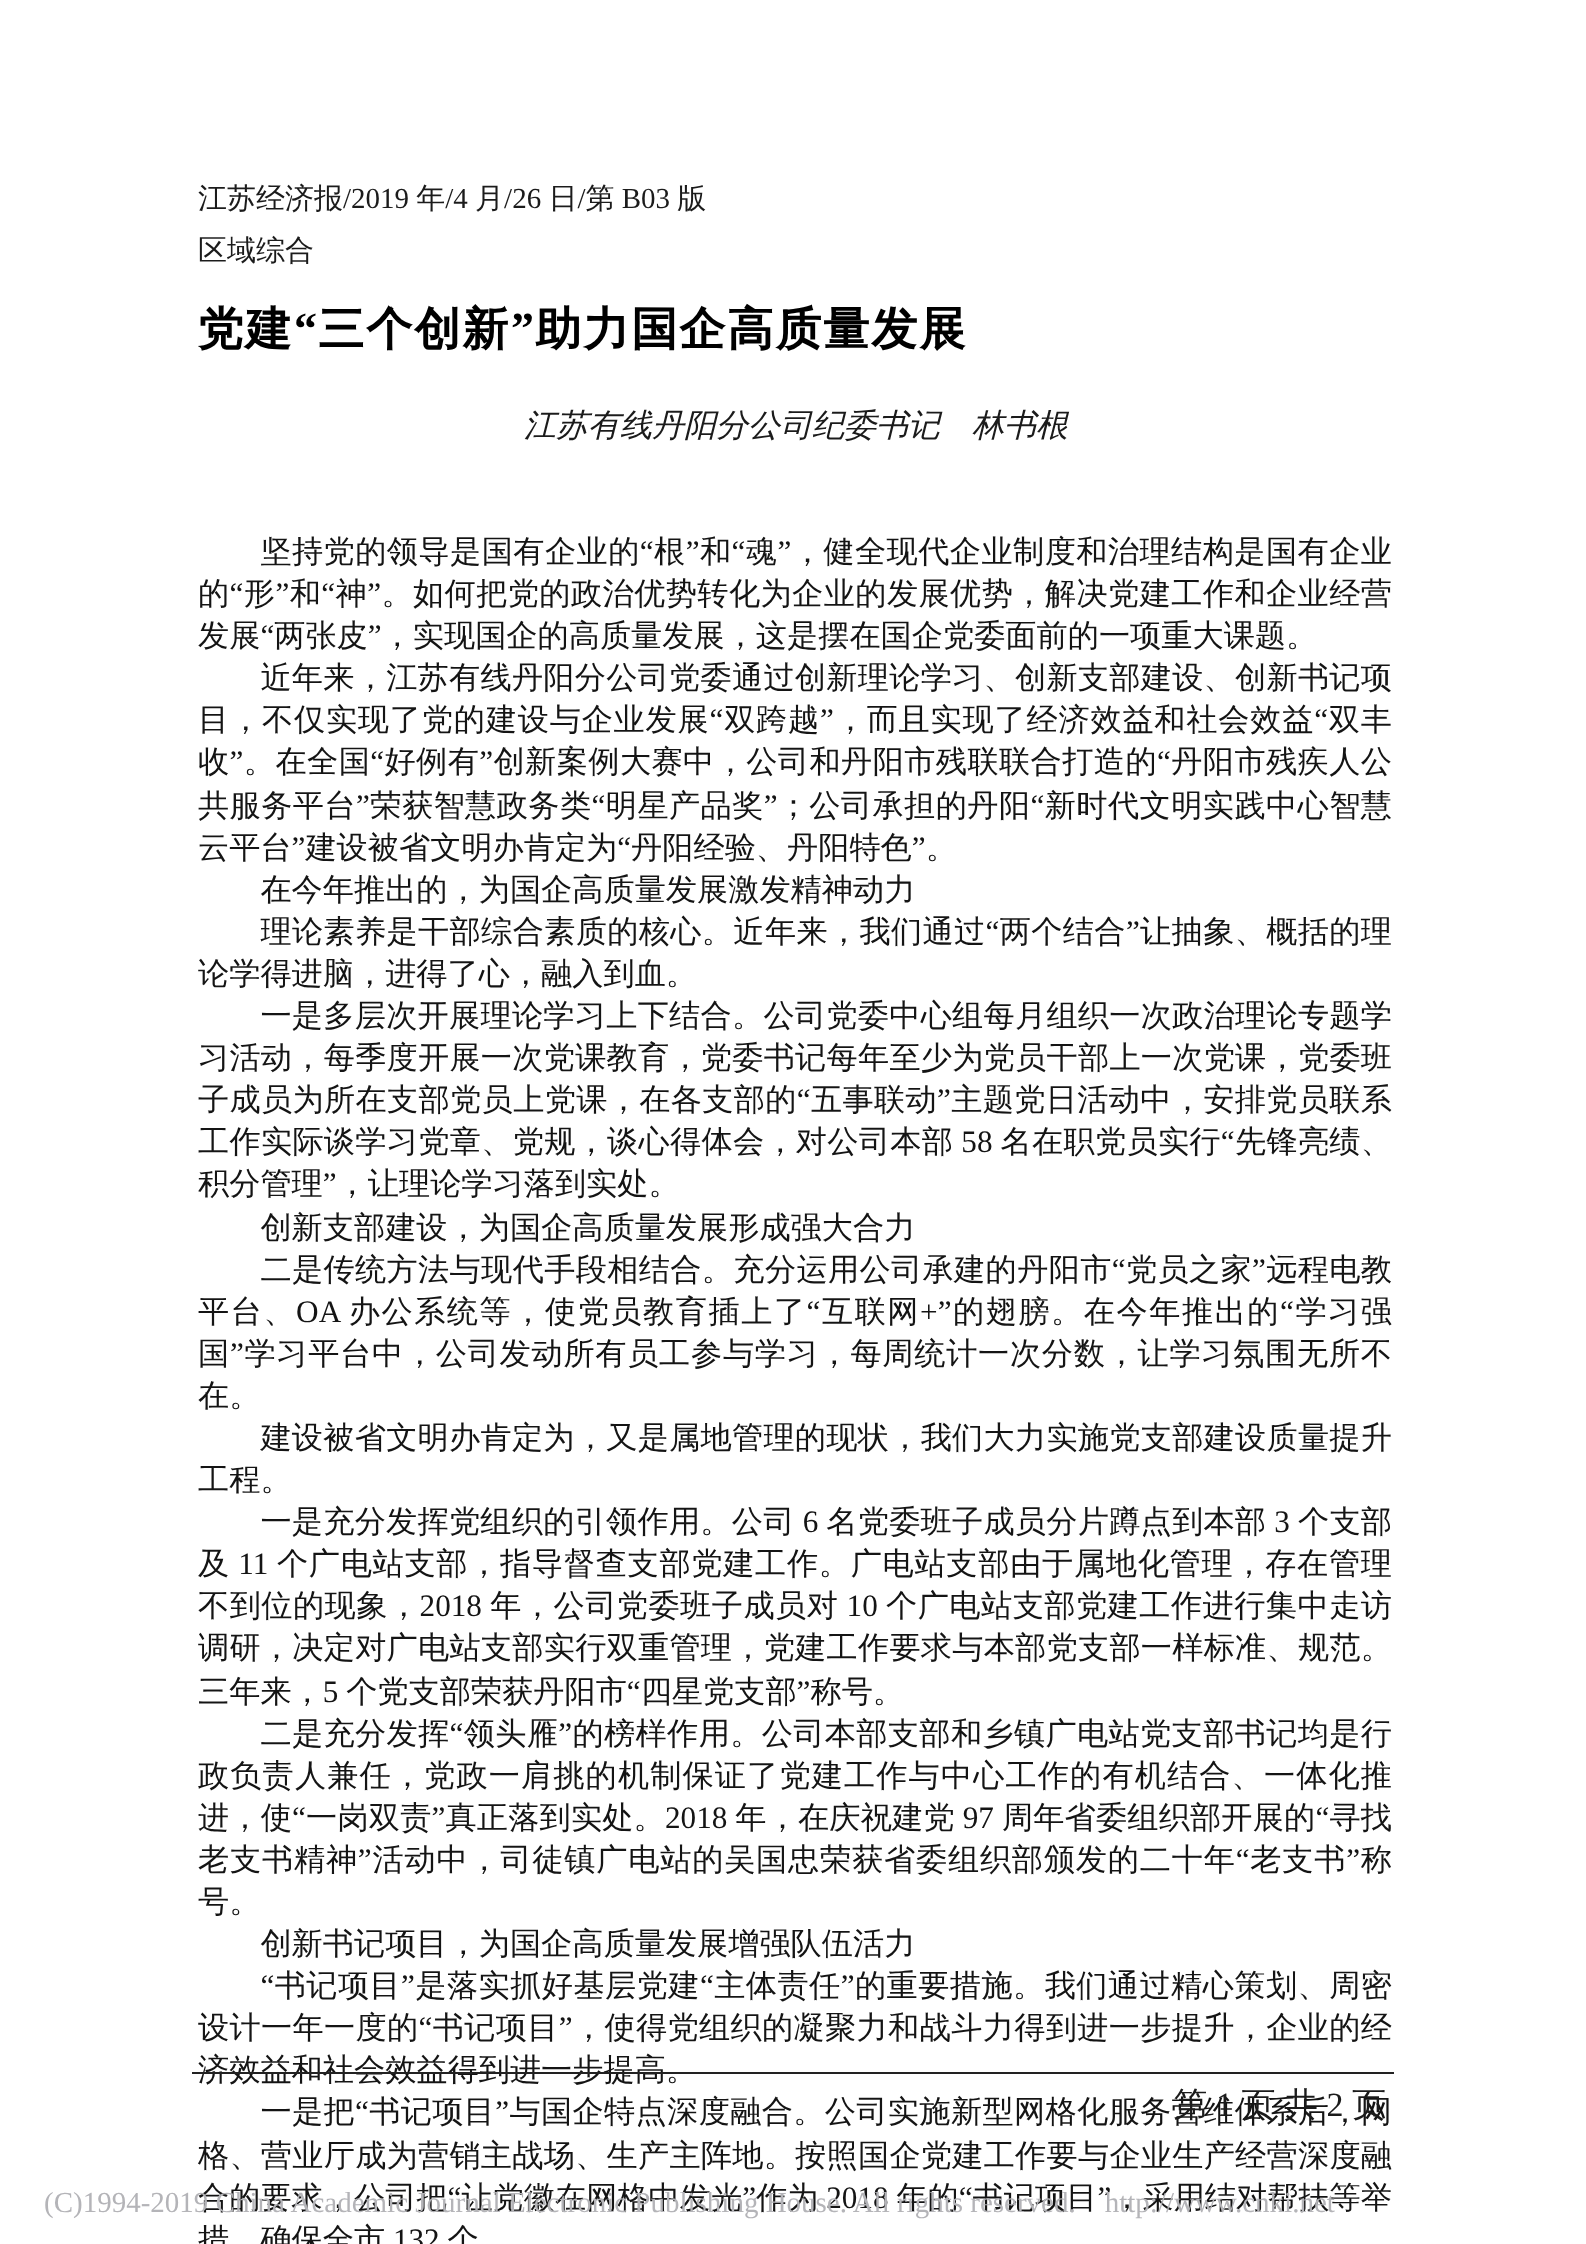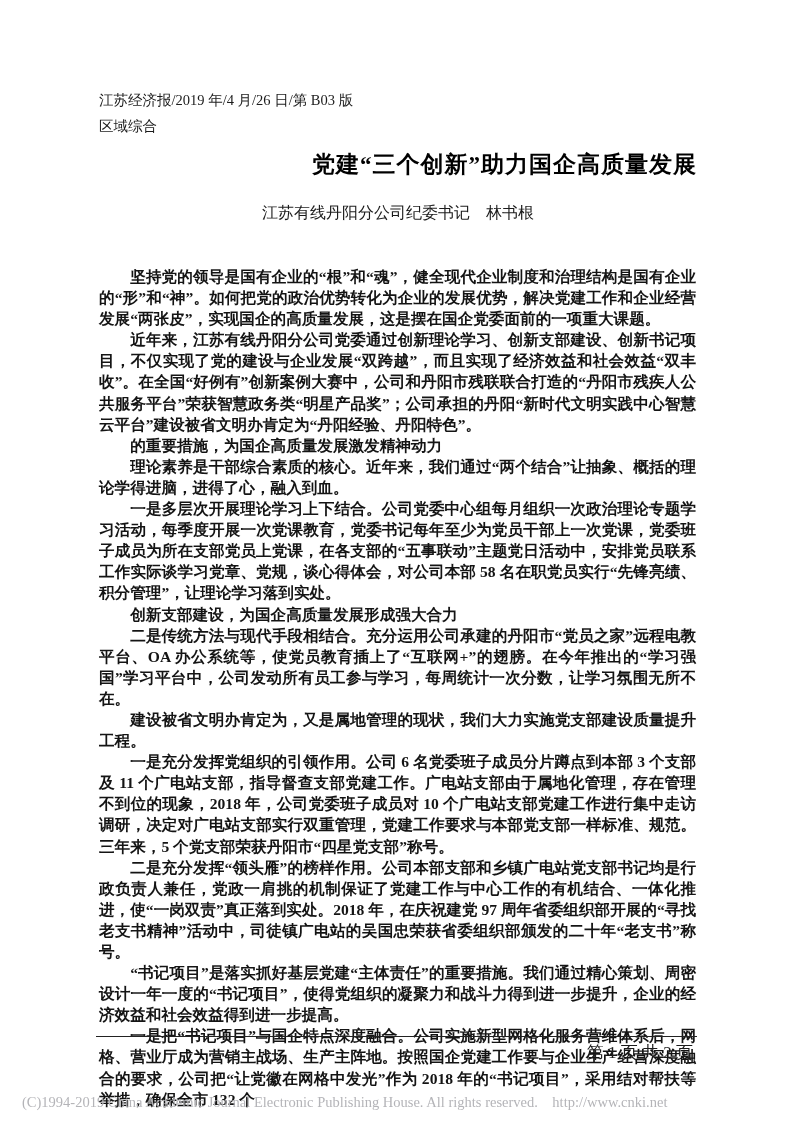--- a/index.html
+++ b/index.html
@@ -24,50 +24,50 @@
     font-size: 14.5px;
     line-height: 26px;
     color: #1b1b1b;
   }
   .article-title {
     position: absolute;
     left: 99px;
     right: 96px;
     top: 149px;
     margin: 0;
-    text-align: right;
+    text-align: left;
     font-size: 23px;
     font-weight: 700;
     letter-spacing: 1px;
     color: #000000;
   }
   .article-author {
     position: absolute;
     left: 99px;
     right: 96px;
     top: 203px;
     text-align: center;
     font-size: 16px;
     color: #1b1b1b;
+    font-style: italic;
   }
   .article-body {
     position: absolute;
     left: 99px;
     right: 97px;
     top: 266px;
     font-size: 15.6px;
     line-height: 21.1px;
     text-align: justify;
     color: #141414;
   }
   .article-body p {
     margin: 0;
     padding: 0;
     text-indent: 2em;
-    font-weight: bold;
   }
   .footer-rule {
     position: absolute;
     left: 96px;
     width: 601px;
     top: 1036px;
     border-top: 1.5px solid #222222;
     height: 0;
   }
   .page-indicator {
@@ -98,28 +98,29 @@
     <div>区域综合</div>
   </div>
 
   <h1 class="article-title">党建“三个创新”助力国企高质量发展</h1>
 
   <div class="article-author">江苏有线丹阳分公司纪委书记　林书根</div>
 
   <div class="article-body">
     <p>坚持党的领导是国有企业的“根”和“魂”，健全现代企业制度和治理结构是国有企业的“形”和“神”。如何把党的政治优势转化为企业的发展优势，解决党建工作和企业经营发展“两张皮”，实现国企的高质量发展，这是摆在国企党委面前的一项重大课题。</p>
     <p>近年来，江苏有线丹阳分公司党委通过创新理论学习、创新支部建设、创新书记项目，不仅实现了党的建设与企业发展“双跨越”，而且实现了经济效益和社会效益“双丰收”。在全国“好例有”创新案例大赛中，公司和丹阳市残联联合打造的“丹阳市残疾人公共服务平台”荣获智慧政务类“明星产品奖”；公司承担的丹阳“新时代文明实践中心智慧云平台”建设被省文明办肯定为“丹阳经验、丹阳特色”。</p>
-    <p>的重要措施，为国企高质量发展激发精神动力</p>
+    <p>在今年推出的，为国企高质量发展激发精神动力</p>
     <p>理论素养是干部综合素质的核心。近年来，我们通过“两个结合”让抽象、概括的理论学得进脑，进得了心，融入到血。</p>
     <p>一是多层次开展理论学习上下结合。公司党委中心组每月组织一次政治理论专题学习活动，每季度开展一次党课教育，党委书记每年至少为党员干部上一次党课，党委班子成员为所在支部党员上党课，在各支部的“五事联动”主题党日活动中，安排党员联系工作实际谈学习党章、党规，谈心得体会，对公司本部 58 名在职党员实行“先锋亮绩、积分管理”，让理论学习落到实处。</p>
     <p>创新支部建设，为国企高质量发展形成强大合力</p>
     <p>二是传统方法与现代手段相结合。充分运用公司承建的丹阳市“党员之家”远程电教平台、OA 办公系统等，使党员教育插上了“互联网+”的翅膀。在今年推出的“学习强国”学习平台中，公司发动所有员工参与学习，每周统计一次分数，让学习氛围无所不在。</p>
     <p>建设被省文明办肯定为，又是属地管理的现状，我们大力实施党支部建设质量提升工程。</p>
     <p>一是充分发挥党组织的引领作用。公司 6 名党委班子成员分片蹲点到本部 3 个支部及 11 个广电站支部，指导督查支部党建工作。广电站支部由于属地化管理，存在管理不到位的现象，2018 年，公司党委班子成员对 10 个广电站支部党建工作进行集中走访调研，决定对广电站支部实行双重管理，党建工作要求与本部党支部一样标准、规范。三年来，5 个党支部荣获丹阳市“四星党支部”称号。</p>
     <p>二是充分发挥“领头雁”的榜样作用。公司本部支部和乡镇广电站党支部书记均是行政负责人兼任，党政一肩挑的机制保证了党建工作与中心工作的有机结合、一体化推进，使“一岗双责”真正落到实处。2018 年，在庆祝建党 97 周年省委组织部开展的“寻找老支书精神”活动中，司徒镇广电站的吴国忠荣获省委组织部颁发的二十年“老支书”称号。</p>
+    <p>创新书记项目，为国企高质量发展增强队伍活力</p>
     <p>“书记项目”是落实抓好基层党建“主体责任”的重要措施。我们通过精心策划、周密设计一年一度的“书记项目”，使得党组织的凝聚力和战斗力得到进一步提升，企业的经济效益和社会效益得到进一步提高。</p>
     <p>一是把“书记项目”与国企特点深度融合。公司实施新型网格化服务营维体系后，网格、营业厅成为营销主战场、生产主阵地。按照国企党建工作要与企业生产经营深度融合的要求，公司把“让党徽在网格中发光”作为 2018 年的“书记项目”，采用结对帮扶等举措，确保全市 132 个</p>
   </div>
 
   <div class="footer-rule"></div>
 
   <div class="page-indicator">第 1 页 共 2 页</div>
 
   <div class="copyright">(C)1994-2019 China Academic Journal Electronic Publishing House. All rights reserved.    http://www.cnki.net</div>
 

